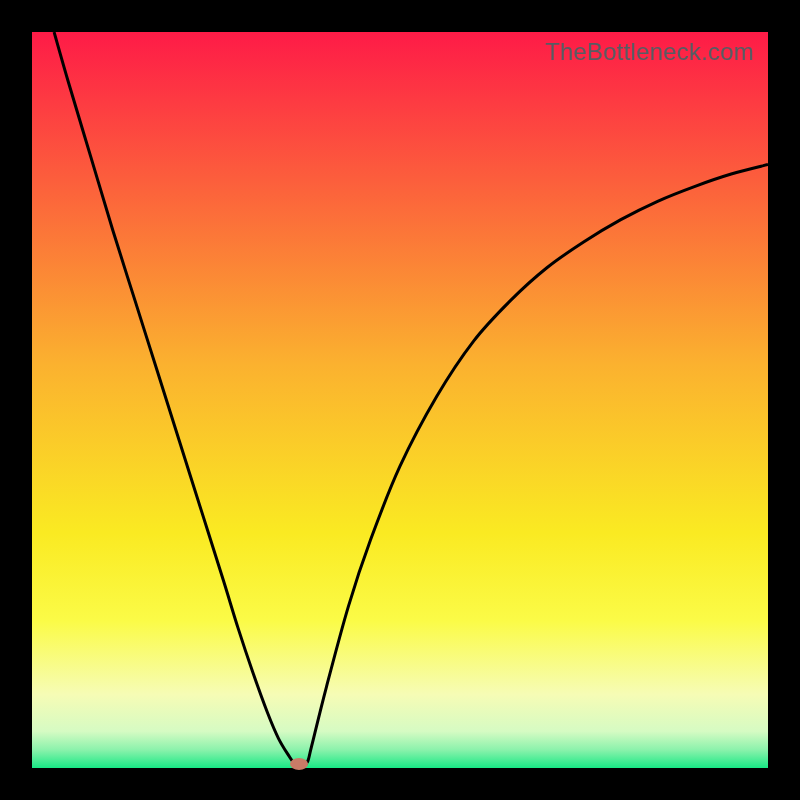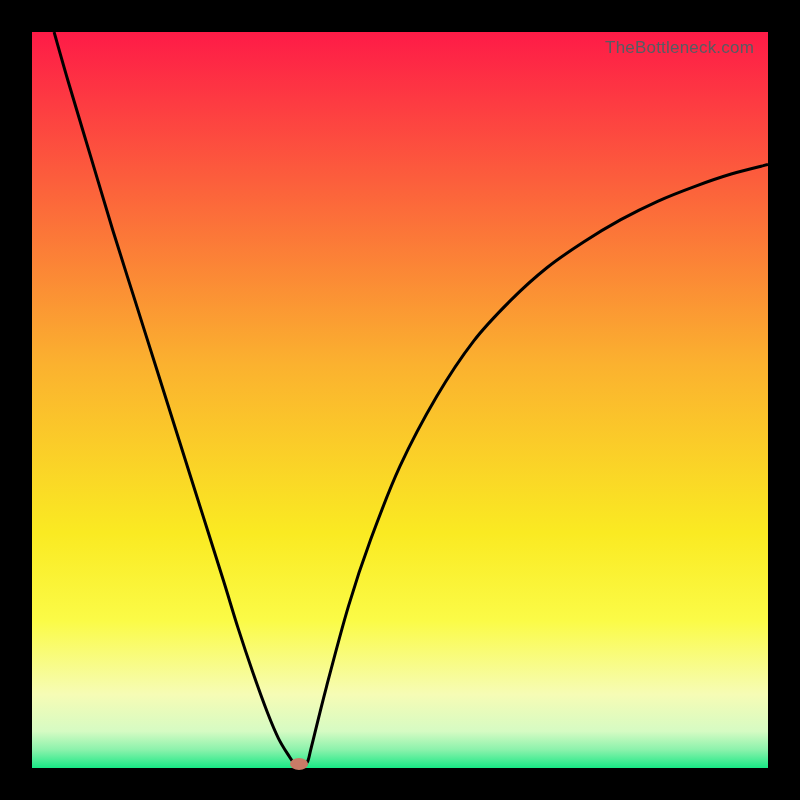--- a/index.html
+++ b/index.html
@@ -25,21 +25,21 @@
     top: 32px;
     width: 736px;
     height: 736px;
     
   }
   .watermark {
     position: absolute;
     top: 6px;
     right: 14px;
     color: #555d63;
-    font-size: 17px;
+    font-size: 24px;
     font-weight: 500;
     letter-spacing: 0.2px;
     user-select: none;
   }
   .curve {
     position: absolute;
     left: 0;
     top: 0;
     width: 736px;
     height: 736px;

